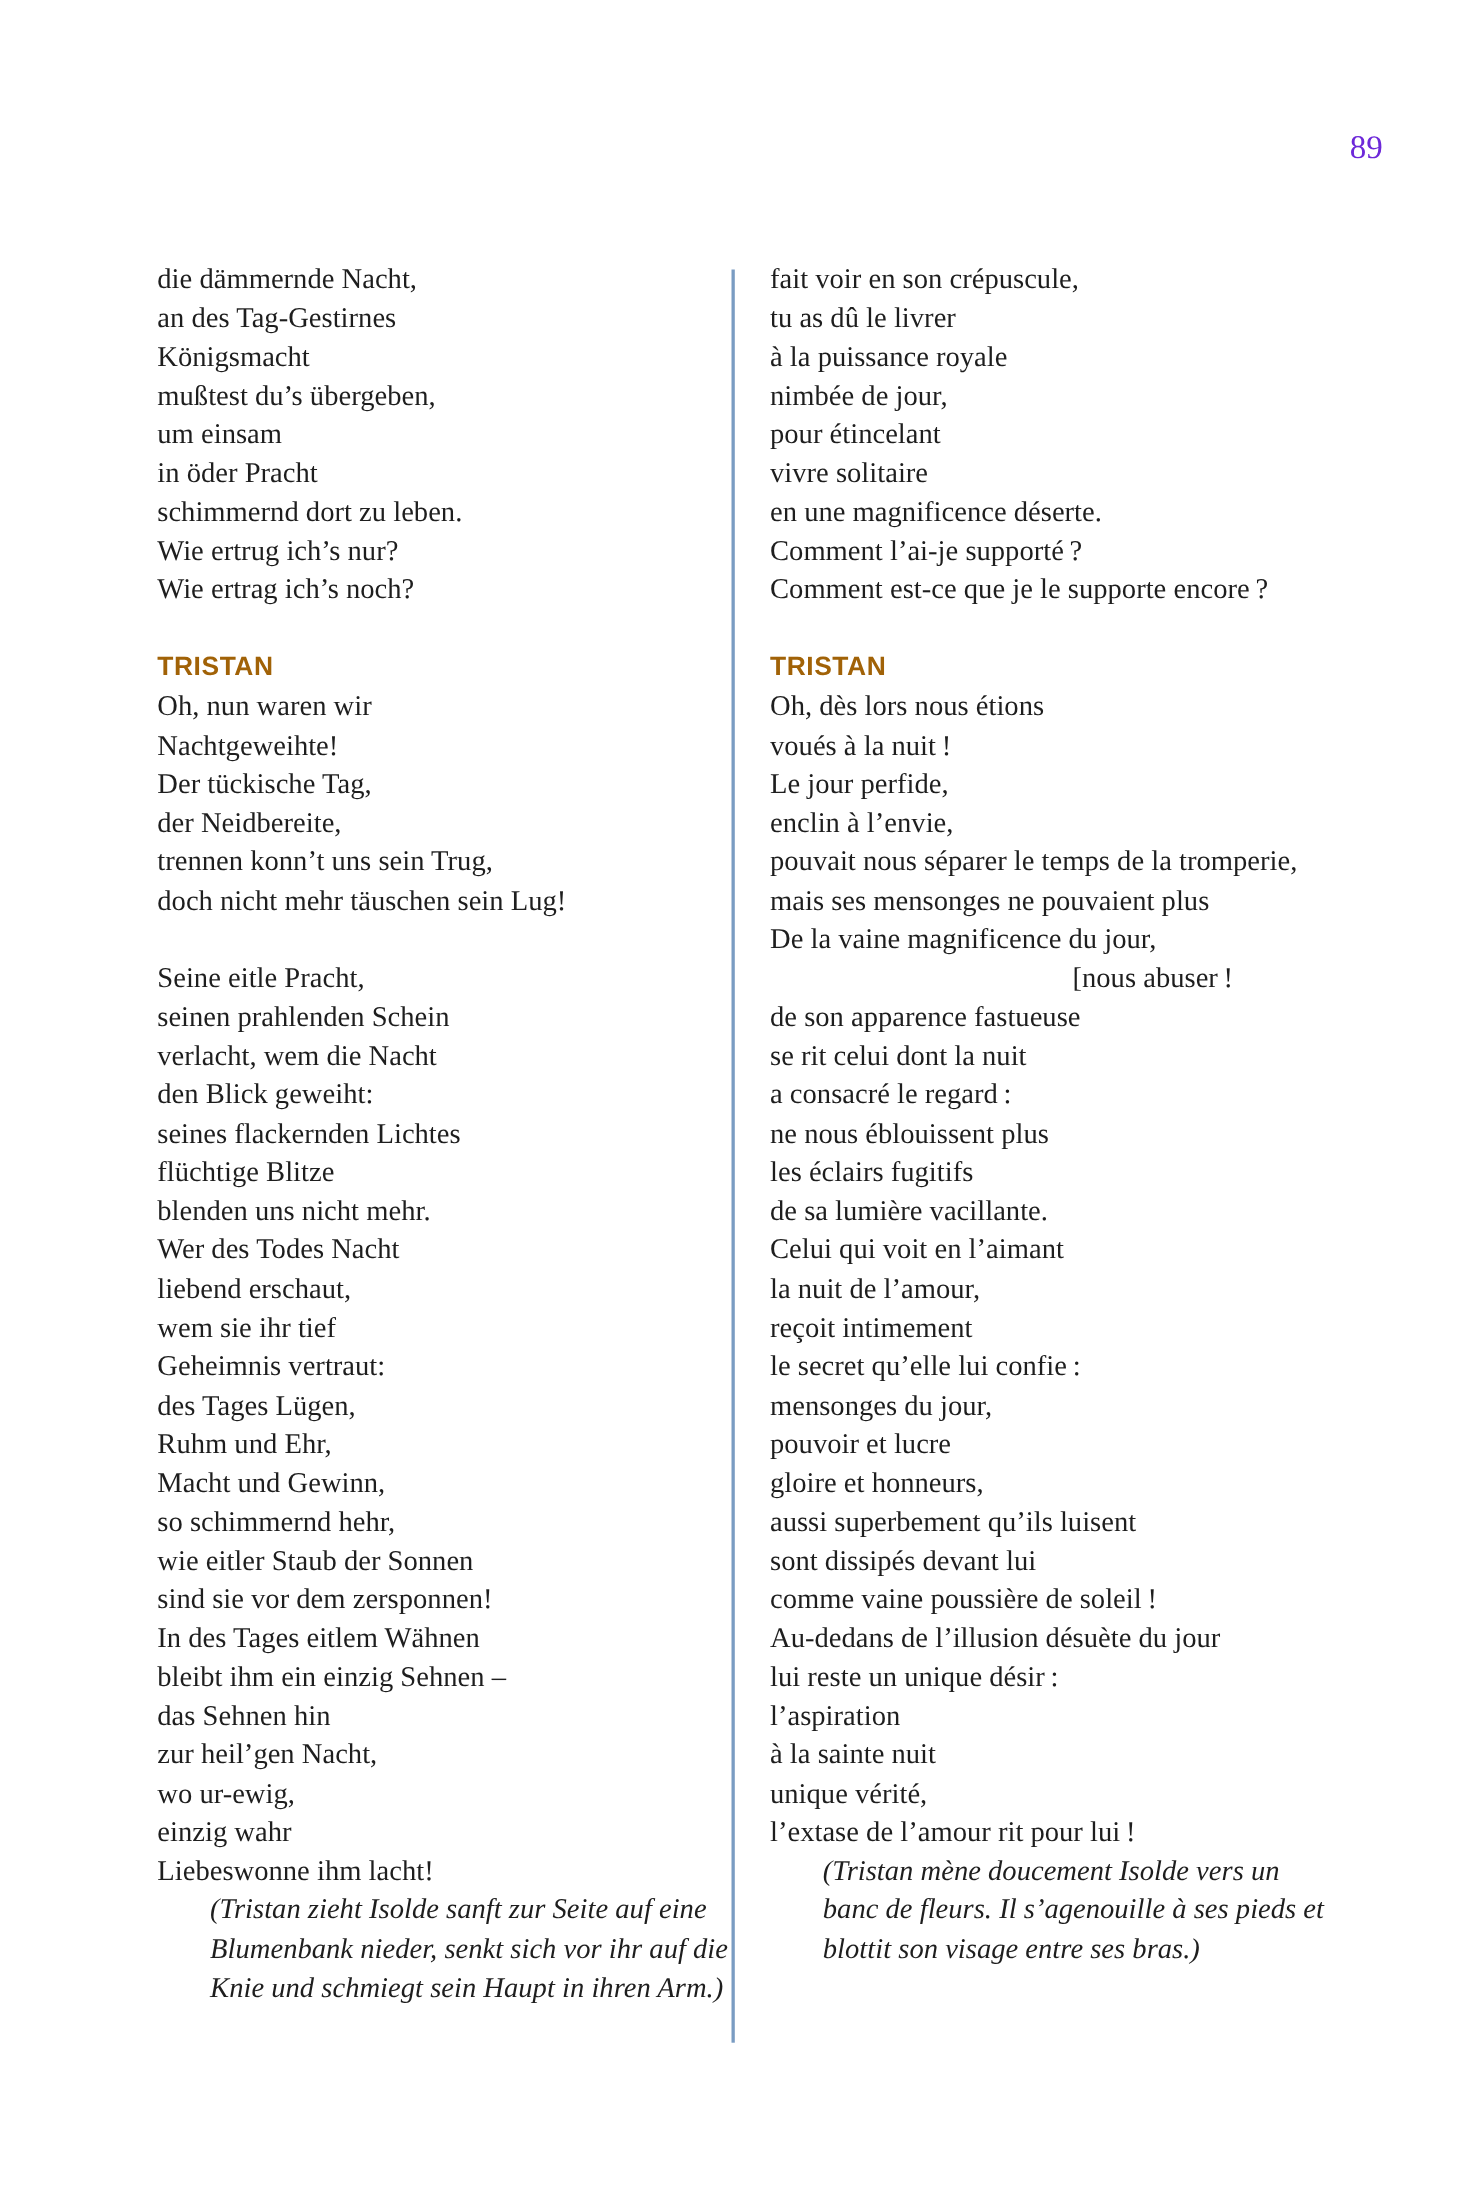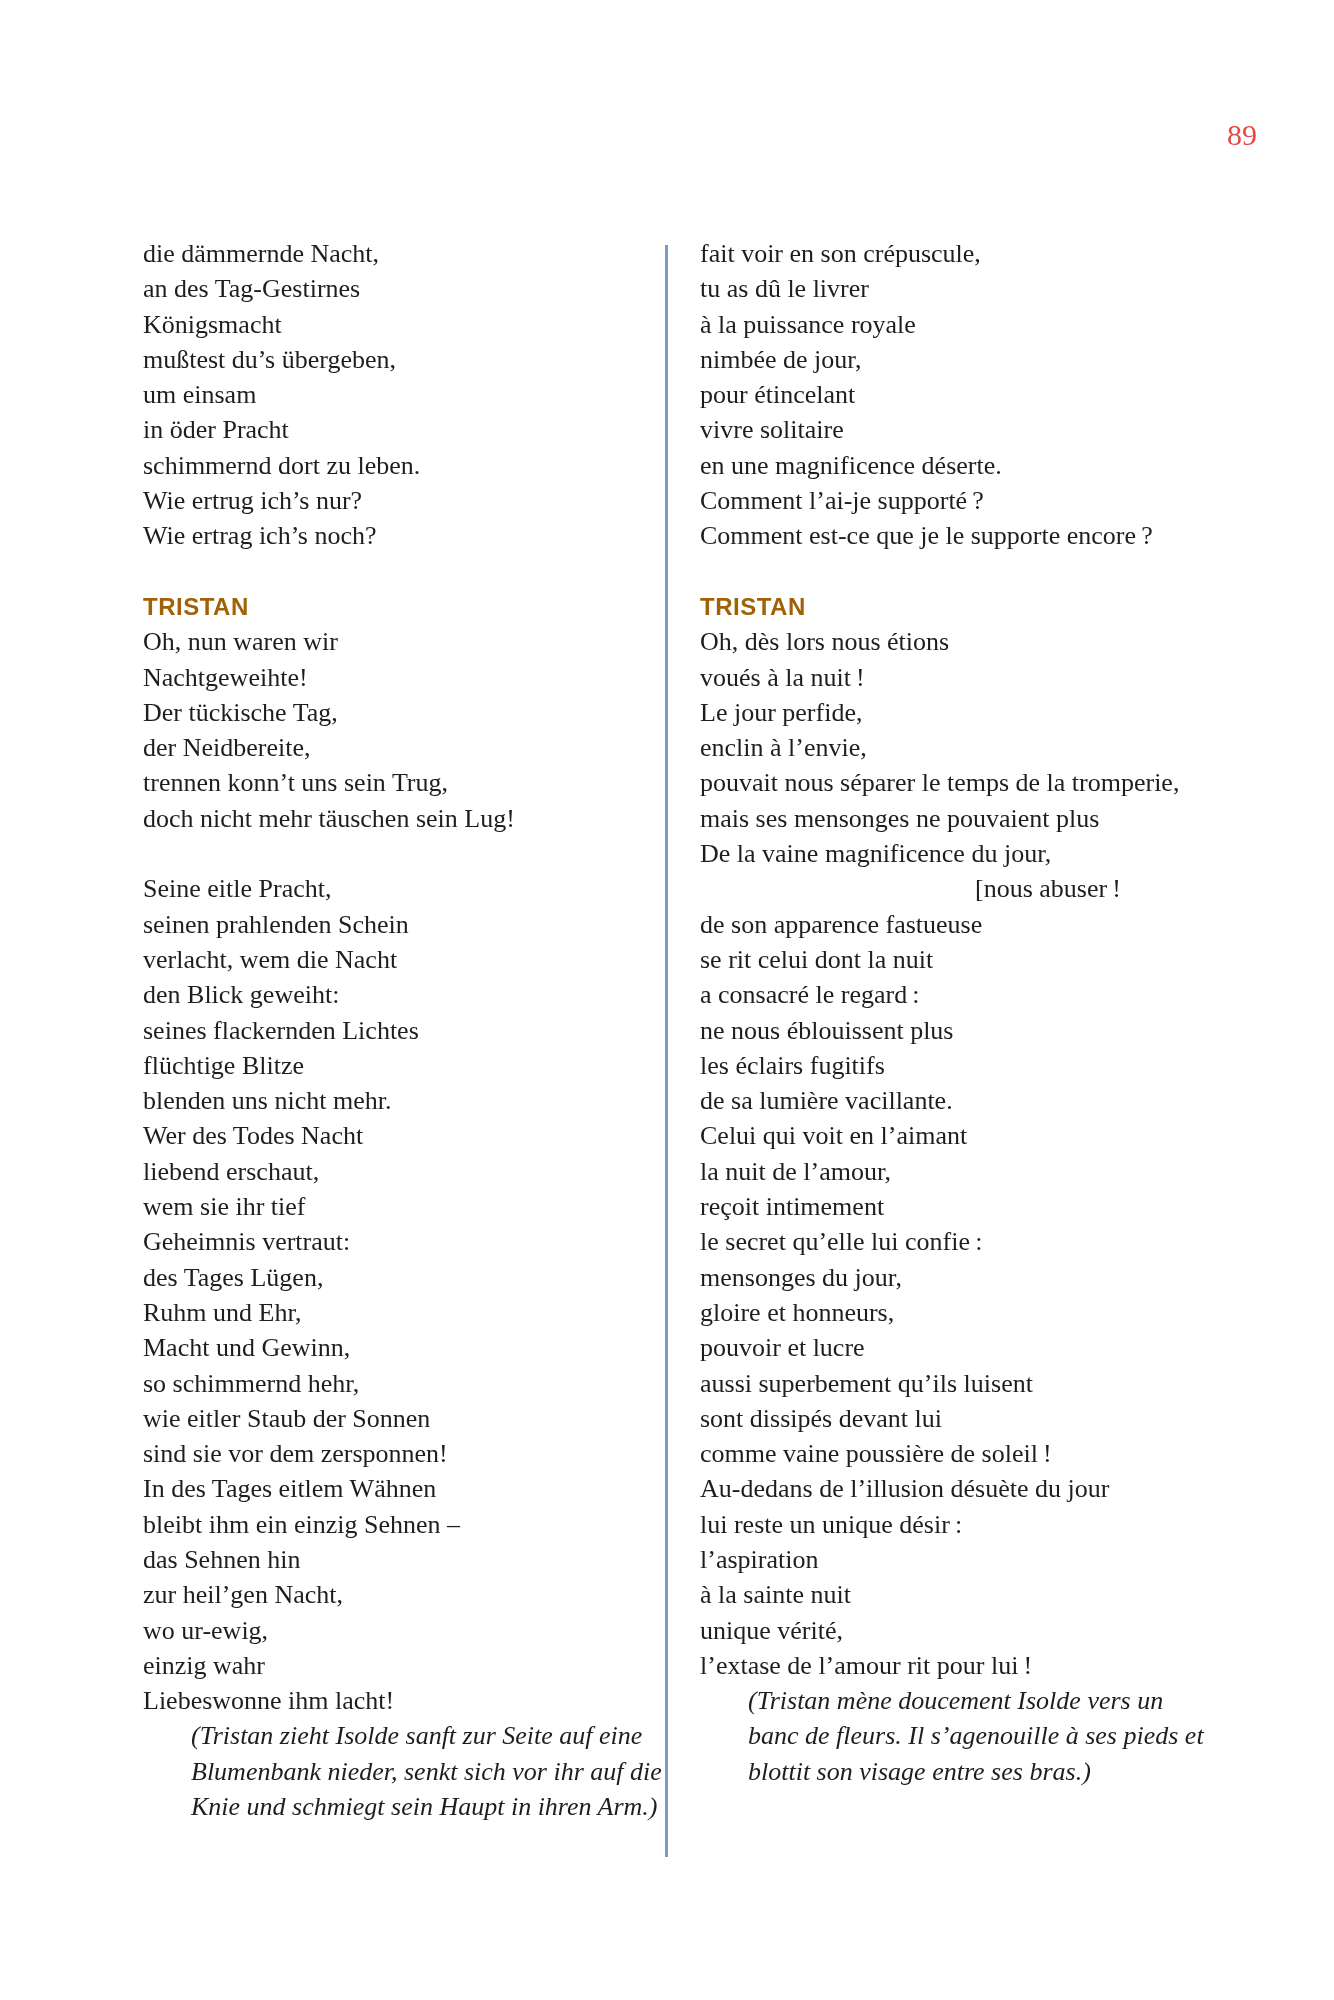--- a/index.html
+++ b/index.html
@@ -11,21 +11,21 @@
     font-family: "Liberation Serif", serif;
     color: #1e1e1e;
     overflow: hidden;
   }
   .page-number {
     position: absolute;
     top: 120px;
     right: 77px;
     font-size: 30px;
     line-height: 1;
-    color: #ef4444;
+    color: #6d28d9;
   }
   .divider {
     position: absolute;
     left: 665px;
     top: 245px;
     width: 3px;
     height: 1612px;
     background: #7a9cc2;
   }
   .col {
@@ -127,22 +127,22 @@
       <div class="row">se rit celui dont la nuit</div>
       <div class="row">a consacré le regard :</div>
       <div class="row">ne nous éblouissent plus</div>
       <div class="row">les éclairs fugitifs</div>
       <div class="row">de sa lumière vacillante.</div>
       <div class="row">Celui qui voit en l’aimant</div>
       <div class="row">la nuit de l’amour,</div>
       <div class="row">reçoit intimement</div>
       <div class="row">le secret qu’elle lui confie :</div>
       <div class="row">mensonges du jour,</div>
+      <div class="row">pouvoir et lucre</div>
       <div class="row">gloire et honneurs,</div>
-      <div class="row">pouvoir et lucre</div>
       <div class="row">aussi superbement qu’ils luisent</div>
       <div class="row">sont dissipés devant lui</div>
       <div class="row">comme vaine poussière de soleil !</div>
       <div class="row">Au-dedans de l’illusion désuète du jour</div>
       <div class="row">lui reste un unique désir :</div>
       <div class="row">l’aspiration</div>
       <div class="row">à la sainte nuit</div>
       <div class="row">unique vérité,</div>
       <div class="row">l’extase de l’amour rit pour lui !</div>
       <div class="row i">(Tristan mène doucement Isolde vers un</div>

